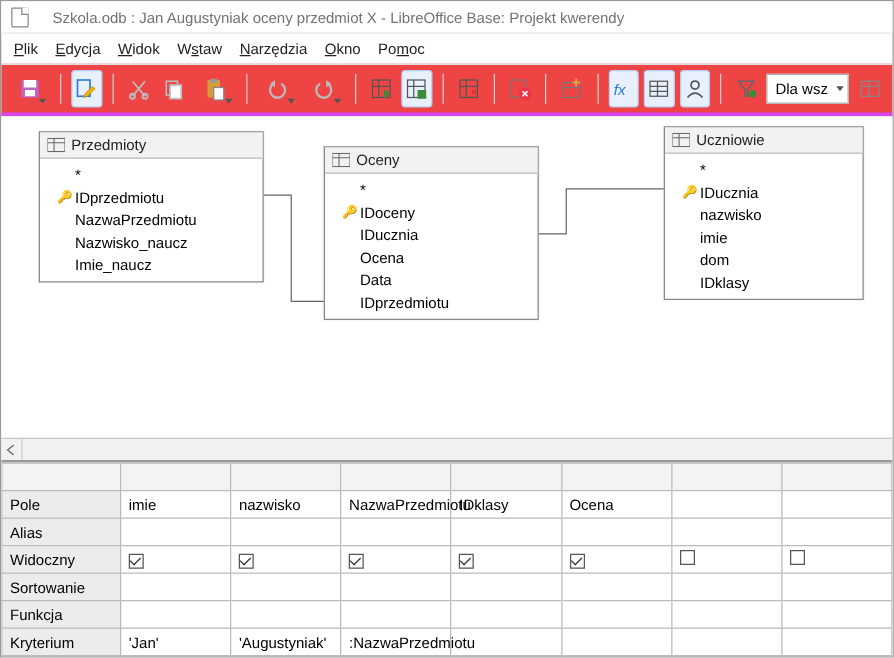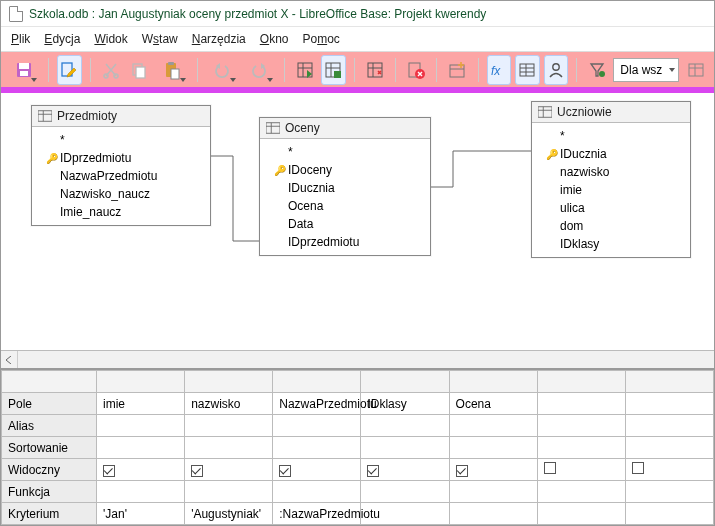--- a/index.html
+++ b/index.html
@@ -1,24 +1,24 @@
 <!DOCTYPE html>
 <html><head>
 <meta charset="utf-8">
 <style>
   * { margin: 0; padding: 0; box-sizing: border-box; font-family: "Segoe UI", Tahoma, sans-serif; font-size: 12px; }
   body { background: #fff; color: #000; user-select: none; width: 715px; height: 526px; overflow: hidden; display: flex; flex-direction: column; border: 1px solid #999; }
   .titlebar { height: 26px; display: flex; align-items: center; padding: 0 8px; background: #fff; border-bottom: 1px solid #e5e5e5; }
   .doc-icon { width: 14px; height: 16px; border: 1px solid #888; border-radius: 1px; margin-right: 6px; position: relative; background: #fff; }
   .doc-icon::after { content: ""; position: absolute; top: -1px; right: -1px; width: 5px; height: 5px; border-left: 1px solid #888; border-bottom: 1px solid #888; background: #fff; }
-  .titlebar span { color: #14532d; }
+  .titlebar span { color: #737373; margin-left: 13px; }
   .menubar { height: 24px; display: flex; align-items: center; gap: 14px; padding: 0 10px; color: #222; }
   .menubar span { cursor: default; }
   .menubar span .ul { text-decoration: underline; }
-  .toolbar { height: 42px; display: flex; align-items: center; gap: 4px; padding: 0 6px; border-top: 1px solid #ddd; border-bottom: 6px solid #d946ef; background: #fca5a5; }
+  .toolbar { height: 42px; display: flex; align-items: center; gap: 4px; padding: 0 6px; border-top: 1px solid #ddd; border-bottom: 3px solid #d946ef; background: #ef4444; }
   .tbtn { width: 28px; height: 30px; display: flex; align-items: center; justify-content: center; border: 1px solid transparent; border-radius: 3px; position: relative; }
   .tbtn:hover, .tbtn.active { background: #e8f0fe; border-color: #b5cdf5; }
   .tbtn.wide { width: 38px; }
   .tbtn svg { width: 20px; height: 20px; }
   .sep { width: 1px; height: 24px; background: #ccc; margin: 0 4px; }
   .dd { position: absolute; right: 2px; bottom: 2px; width:0;height:0;border-left:3px solid transparent;border-right:3px solid transparent;border-top:4px solid #555; }
   .combo { height: 24px; border: 1px solid #aaa; background: #fff; display: flex; align-items: center; padding: 0 12px 0 6px; position: relative; min-width: 66px; }
   .combo .dd { right: 3px; top: 9px; bottom: auto; }
   .diagram { flex: 1 1 auto; position: relative; background: #fff; overflow: hidden; }
   .tablecard { position: absolute; border: 1px solid #888; background: #fff; min-width: 160px; box-shadow: 0 0 0 1px rgba(0,0,0,0.03); }
@@ -288,24 +288,20 @@
       <div class="frow">
           <span class="key"></span>
           <span>nazwisko</span>
         </div>
       <div class="frow">
           <span class="key"></span>
           <span>imie</span>
         </div>
       <div class="frow">
           <span class="key"></span>
-          <span>ulica</span>
-        </div>
-      <div class="frow">
-          <span class="key"></span>
           <span>dom</span>
         </div>
       <div class="frow">
           <span class="key"></span>
           <span>IDklasy</span>
         </div>
     </div>
   </div>
 
   <svg class="joiner" style="left:0;top:0;width:100%;height:100%;">
@@ -349,38 +345,38 @@
     <td>Alias</td>
     <td></td>
           <td></td>
           <td></td>
           <td></td>
           <td></td>
           <td></td>
           <td></td>
   </tr>
   <tr>
-    <td>Sortowanie</td>
-    <td></td>
-          <td></td>
-          <td></td>
-          <td></td>
-          <td></td>
-          <td></td>
-          <td></td>
-  </tr>
-  <tr>
     <td>Widoczny</td>
     <td class="center"><span class="chk checked"></span></td>
     <td class="center"><span class="chk checked"></span></td>
     <td class="center"><span class="chk checked"></span></td>
     <td class="center"><span class="chk checked"></span></td>
     <td class="center"><span class="chk checked"></span></td>
     <td class="center"><span class="chk"></span></td>
     <td class="center"><span class="chk"></span></td>
+  </tr>
+  <tr>
+    <td>Sortowanie</td>
+    <td></td>
+          <td></td>
+          <td></td>
+          <td></td>
+          <td></td>
+          <td></td>
+          <td></td>
   </tr>
   <tr>
     <td>Funkcja</td>
     <td></td>
           <td></td>
           <td></td>
           <td></td>
           <td></td>
           <td></td>
           <td></td>

